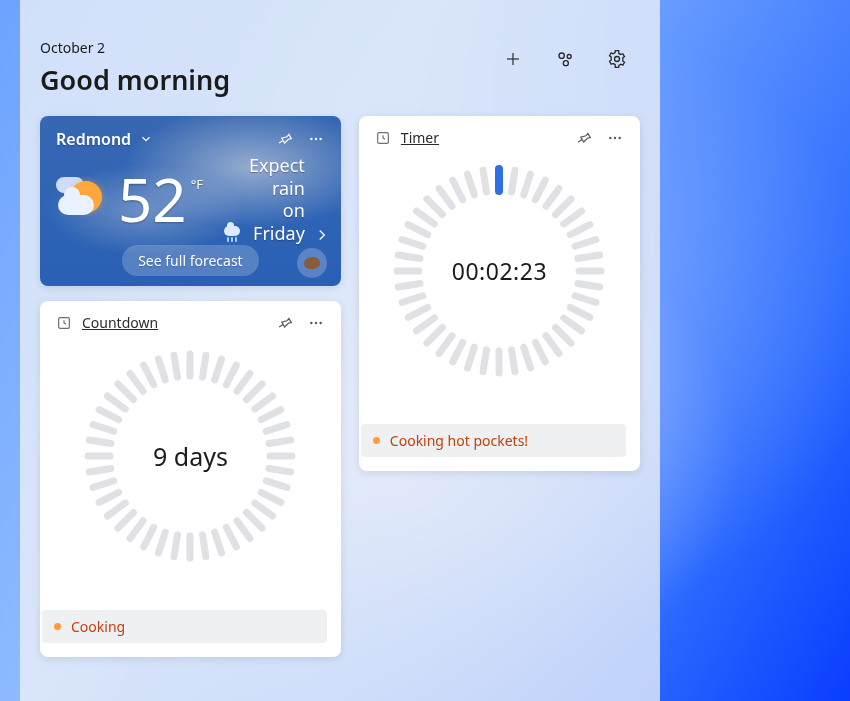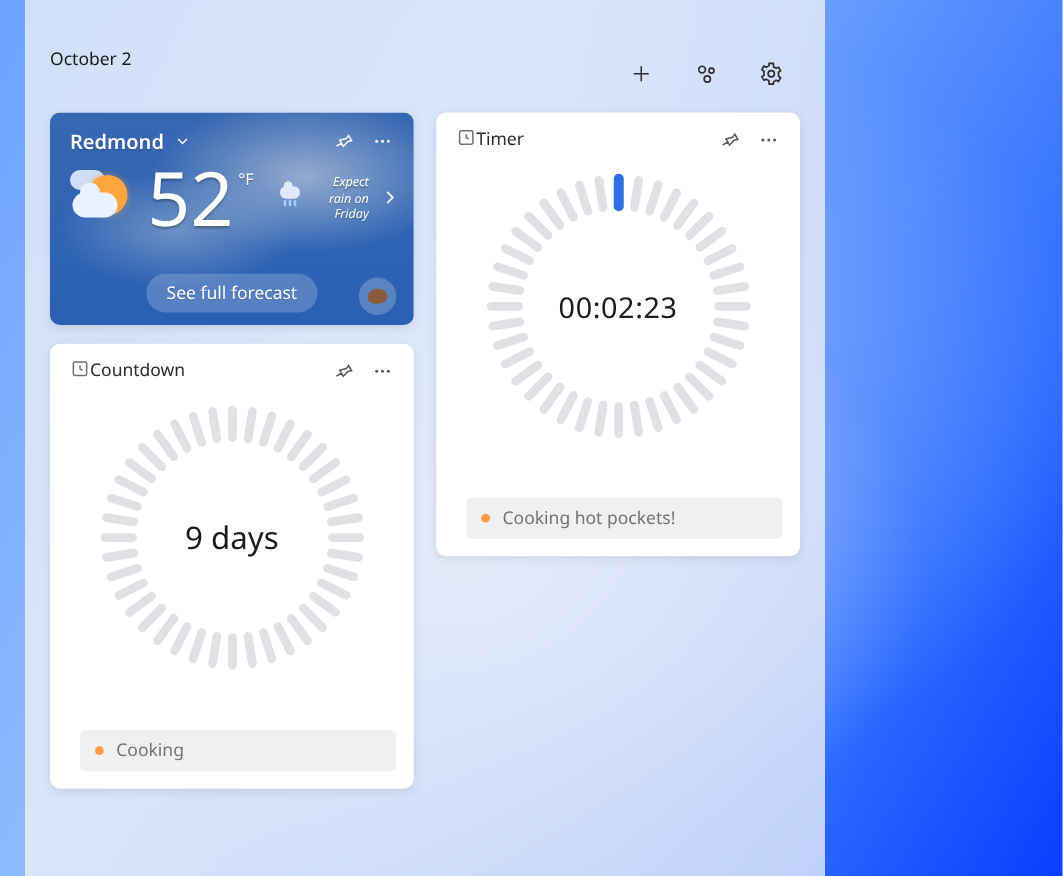--- a/index.html
+++ b/index.html
@@ -82,60 +82,60 @@
   .sun { position: absolute; width: 32px; height: 32px; background: #ffa63c; border-radius: 50%; top: 10px; left: 14px; box-shadow: 0 0 6px rgba(255,166,60,0.5);}
   .cloud1 { position: absolute; width: 36px; height: 20px; background: #e9f2ff; border-radius: 20px; top: 24px; left: 2px; }
   .cloud1::before { content:""; position:absolute; width:16px; height:16px; background:#e9f2ff; border-radius:50%; top:-8px; left:6px;}
   .cloud2 { position: absolute; width: 28px; height: 16px; background: #dfeaff; border-radius: 16px; top: 6px; left: 0px; opacity:0.9;}
 
   .temp-row { display: flex; align-items: flex-start; }
   .temp-val { font-size: 60px; font-weight: 400; text-shadow: 0 1px 2px rgba(0,0,0,0.3); line-height:1; }
   .temp-unit { font-size: 13px; margin-top: 6px; margin-left: 4px; text-shadow: 0 1px 1px rgba(0,0,0,0.3);}
 
   .forecast-msg {
-    margin-left: 14px; display: flex; align-items: center; gap: 8px; flex: 1;
-    font-size: 10px; text-shadow: 0 1px 1px rgba(0,0,0,0.3); font-style: italic;
+    margin-left: 14px; display: flex; align-items: flex-end; gap: 8px; flex: 1;
+    font-size: 18px; text-shadow: 0 1px 1px rgba(0,0,0,0.3);
   }
   .rain-icon { width:18px; height:18px; position:relative; flex-shrink:0;}
   .rain-icon .rc { position:absolute; width:16px; height:10px; background:#dfeaff; border-radius:10px; top:0; left:1px;}
   .rain-icon .rc::before{content:"";position:absolute;width:7px;height:7px;background:#dfeaff;border-radius:50%;top:-4px;left:3px;}
   .rain-icon .rd { position:absolute; width:2px; height:5px; background:#a6cfff; border-radius:2px; top:11px; }
   .forecast-text { text-align:right; max-width:110px; line-height:1.25;}
   .chevron { color:#fff; opacity:0.9; cursor:pointer; display:flex;}
 
   .weather-footer { position:absolute; bottom:10px; left:0; right:0; text-align:center; font-size:14px;}
   .forecast-link { display:inline-block; background: rgba(255,255,255,0.20); padding:6px 16px; border-radius:20px; cursor:pointer; text-shadow:0 1px 1px rgba(0,0,0,0.2);}
   .moon-badge { position:absolute; right:14px; bottom:8px; width:30px; height:30px; border-radius:50%; background:rgba(255,255,255,0.22); display:flex; align-items:center; justify-content:center; cursor:pointer;}
   .moon { width:16px; height:12px; background:#8b5a3b; border-radius:50% 50% 45% 45%; transform:rotate(-6deg);}
 
   
   .widget-header {
     display:flex; align-items:center; justify-content:space-between;
     padding: 12px 16px 0 16px;
     color:#2b2b2b;
   }
-  .widget-title-row { display:flex; gap:0; }
+  .widget-title-row { display:flex; align-items:center; gap:10px;text-decoration:underline; }
   .widget-title-row .label { font-size: 14px; color:#2b2b2b; }
   .widget-app-icon { width:16px; height:16px; display:flex; color:#6f6f6f;}
   .card-actions.dark { color:#4f4f4f; }
   .card-actions.dark .w-icon-btn { color:#4f4f4f; }
 
   .ring-wrap { display:flex; align-items:center; justify-content:center; margin-top:6px;}
   .ring { position:relative; }
   .ring svg { display:block; }
   .ring-center { position:absolute; inset:0; display:flex; align-items:center; justify-content:center; }
   .ring-center span { color:#1b1b1b; }
 
   .status-chip {
-    margin: 0 14px 14px 24px;
+    margin: 0 14px 14px 2px;
     background: #eef0f2;
     border-radius: 4px;
     padding: 7px 12px;
     display:flex; align-items:center; gap:10px;
-    font-size:14px; color:#737373;
+    font-size:14px; color:#c2410c;
   }
   .status-dot { width:7px; height:7px; border-radius:50%; background:#ff9b3e; flex-shrink:0;}
 
   .countdown { height: 356px; display:flex; flex-direction:column;}
   .countdown .ring-wrap { flex:0 0 auto; }
   .countdown .ring-center span { font-size: 25px; }
 
   .timer { height: 355px; display:flex; flex-direction:column;}
   .timer .ring-center span { font-size: 23px; letter-spacing: .5px;}
   .spacer { flex:1 1 auto; }
@@ -143,20 +143,21 @@
 </head>
 <body>
 
 <div class="bg-blur"></div>
 
 <div class="panel">
 
   <div class="panel-header">
     <div class="header-text">
       <div class="date">October 2</div>
+      <div class="greeting">Good morning</div>
     </div>
     <div class="header-actions">
       <div class="icon-btn">
         <svg width="18" height="18" viewBox="0 0 24 24" fill="none" stroke="currentColor" stroke-width="1.6">
             <line x1="12" y1="4" x2="12" y2="20"></line>
             <line x1="4" y1="12" x2="20" y2="12"></line>
           </svg>
       </div>
       <div class="icon-btn">
         <svg width="20" height="20" viewBox="0 0 24 24" fill="none" stroke="currentColor" stroke-width="1.6">

